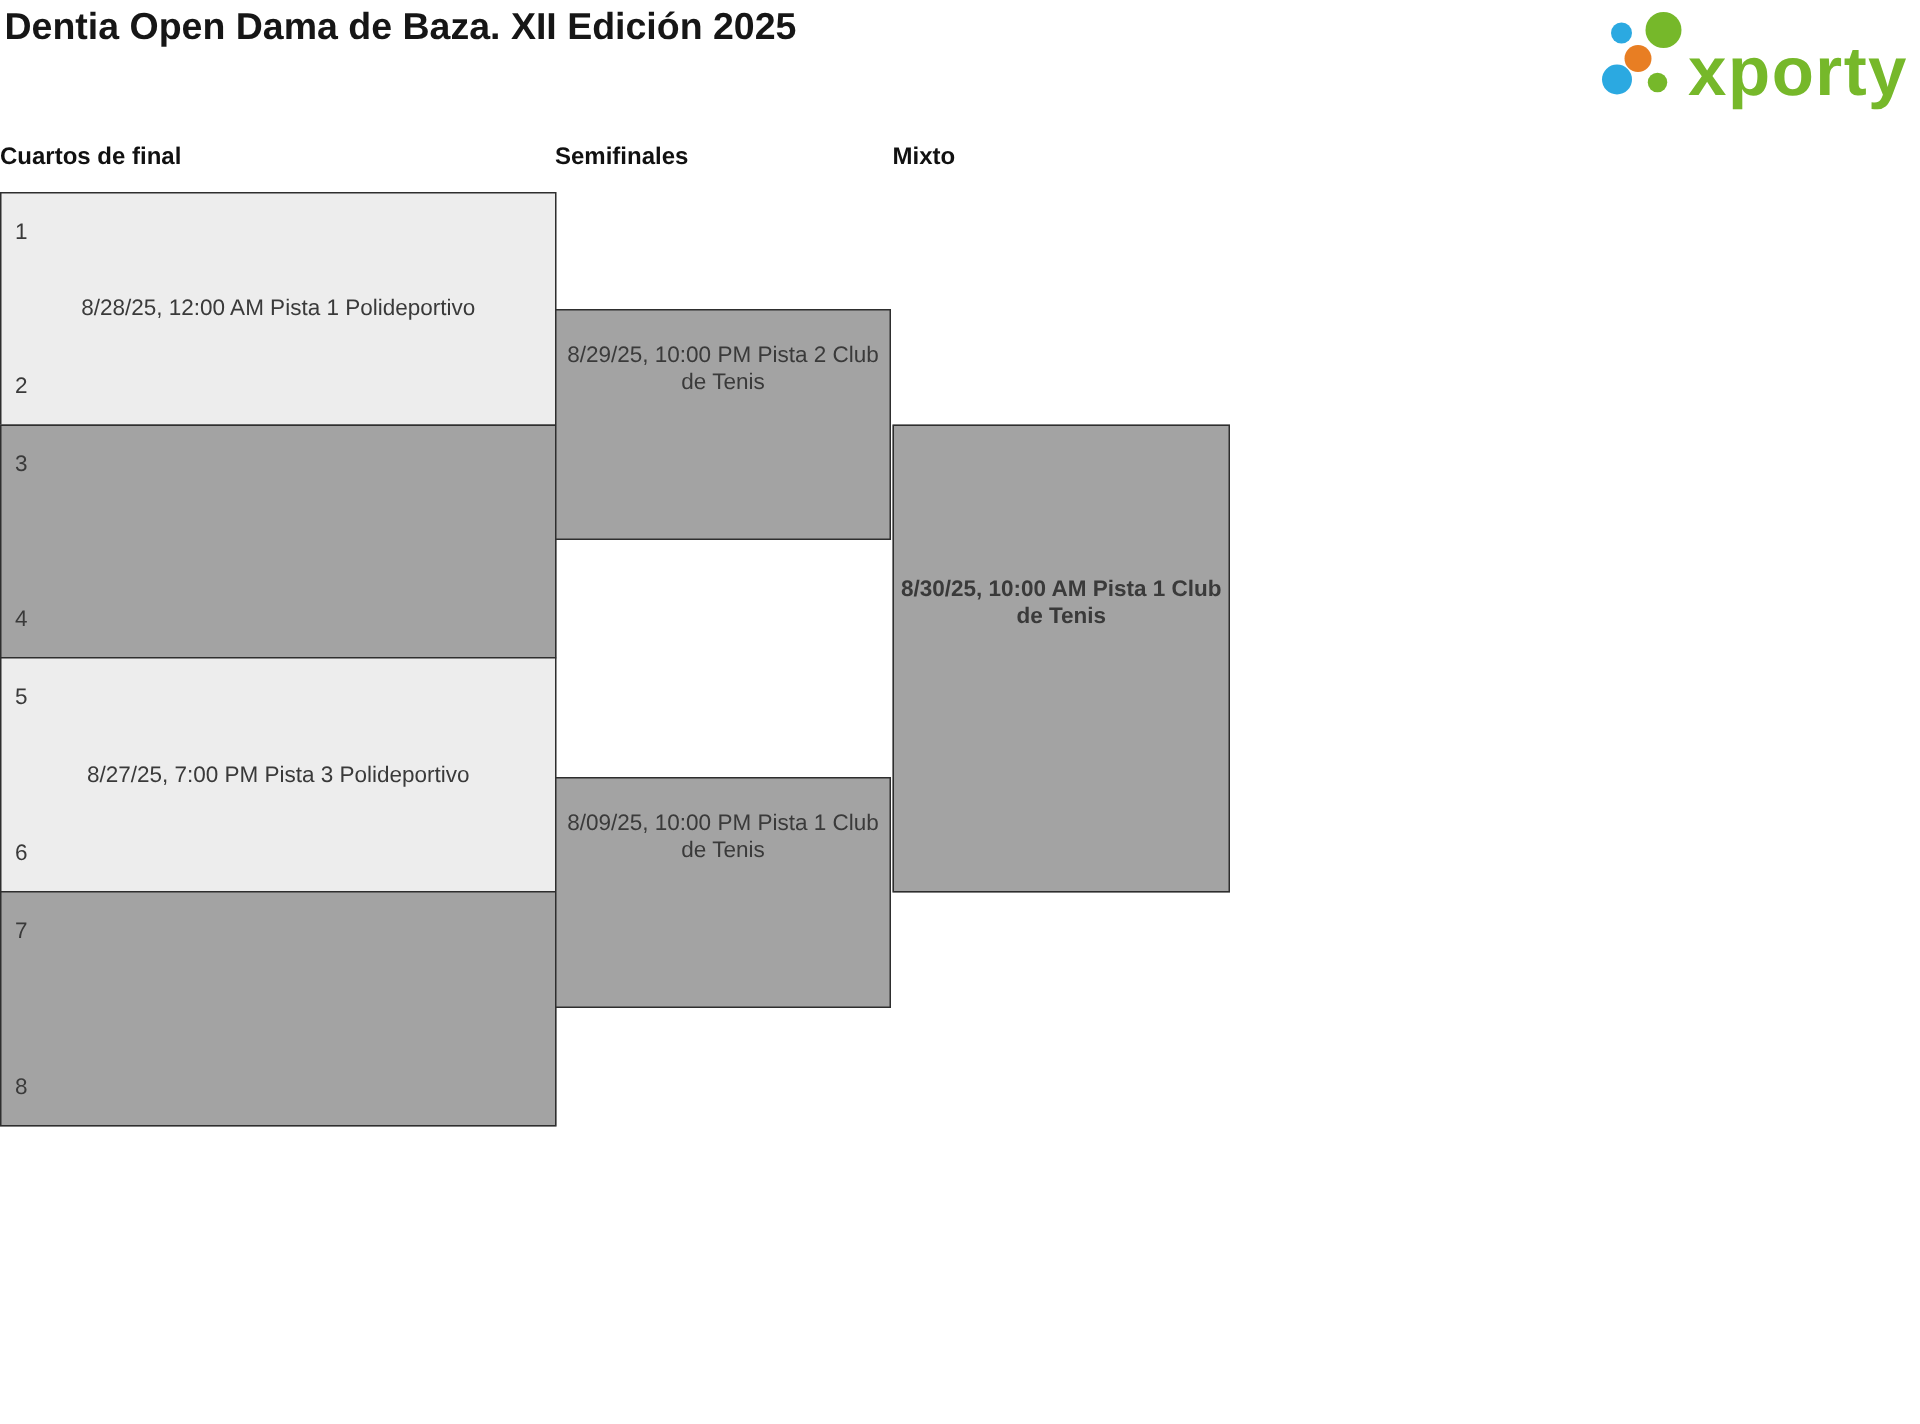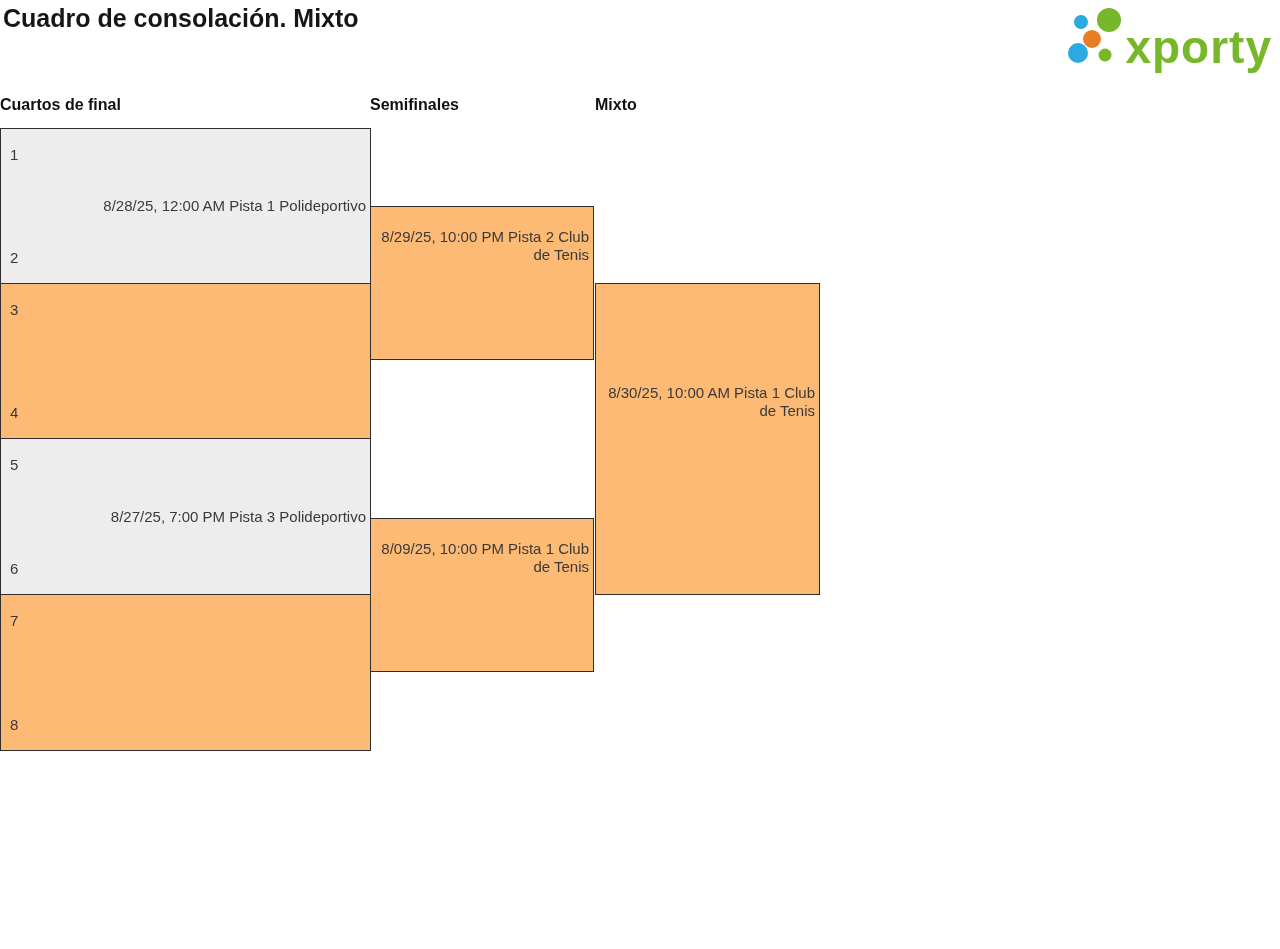--- a/index.html
+++ b/index.html
@@ -37,57 +37,57 @@
     font-size:16px; font-weight:700; color:#111;
     text-align:left;
   }
   .rh-qf    { left:0px;   width:370px; }
   .rh-sf    { left:370px; width:224px; }
   .rh-final { left:595px; width:225px; }
 
   .match {
     position:absolute;
     border:1px solid #2e2e2e;
-    background:#fdba74;
+    background:#a3a3a3;
   }
   .match.shaded { background:#ededed; }
 
   .qf  { left:0px;   width:371px; }
   .qf1 { top:128px; height:156px; }
   .qf2 { top:283px; height:156px; }
   .qf3 { top:438px; height:157px; }
   .qf4 { top:594px; height:157px; }
 
   .sf  { left:370px; width:224px; height:154px; }
   .sf1 { top:206px; }
   .sf2 { top:518px; }
 
-  .final { left:595px; width:225px; top:283px; height:312px; }
+  .final { left:595px; width:225px; top:283px; height:312px;font-weight:bold; }
 
   .seed {
     position:absolute; left:9px;
     font-size:15px; color:#3a3a3a;
   }
   .seed.top    { top:17px; }
   .seed.bottom { bottom:17px; }
 
   .info {
     position:absolute; left:4px; right:4px;
-    text-align:right;
+    text-align:center;
     font-size:15px; line-height:18px; color:#3a3a3a;
   }
   .qf .info    { top:50%; transform:translateY(-50%); }
   .sf .info    { top:21px; }
   .final .info { top:100px; }
 </style>
 </head>
 <body>
 
 <div class="page-title">
-  <div>Cuadro de consolación. Mixto</div>
+  <div>Dentia Open Dama de Baza. XII Edición 2025</div>
 </div>
 
 <div class="logo">
   <svg class="logo-mark" viewBox="0 0 58 60" xmlns="http://www.w3.org/2000/svg">
     <circle cx="17" cy="15" r="7" fill="#2ba9e1"></circle>
     <circle cx="45" cy="13" r="12" fill="#76b82a"></circle>
     <circle cx="28" cy="32" r="9" fill="#e87e23"></circle>
     <circle cx="14" cy="46" r="10" fill="#2ba9e1"></circle>
     <circle cx="41" cy="48" r="6.5" fill="#76b82a"></circle>
   </svg>

